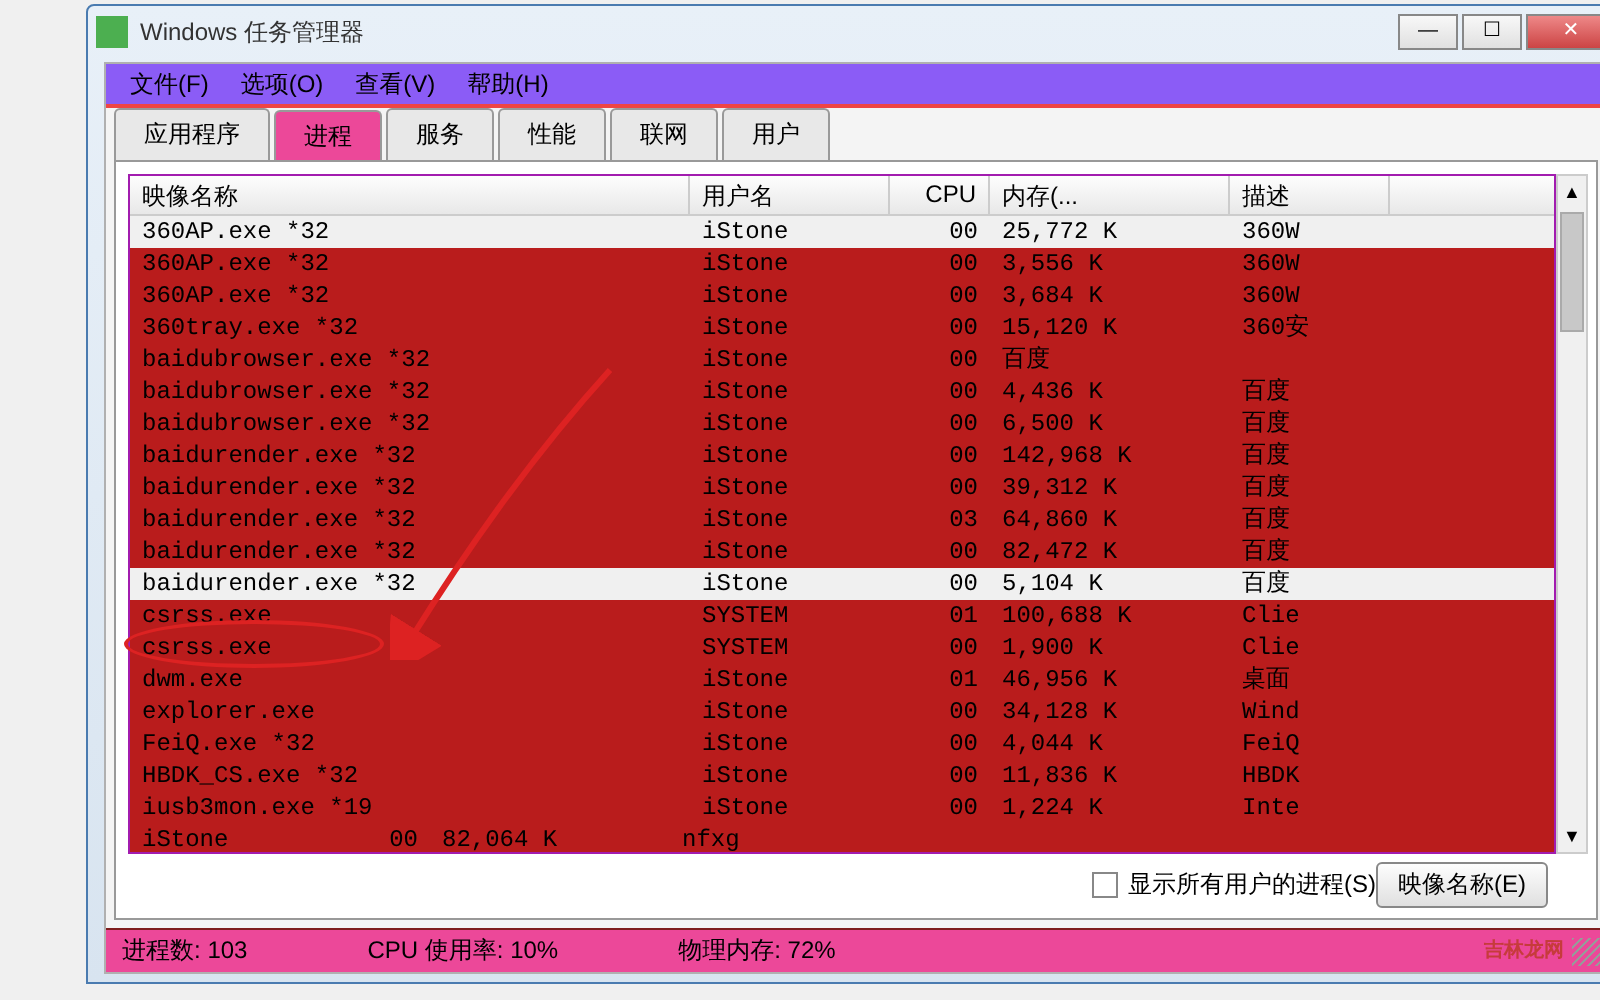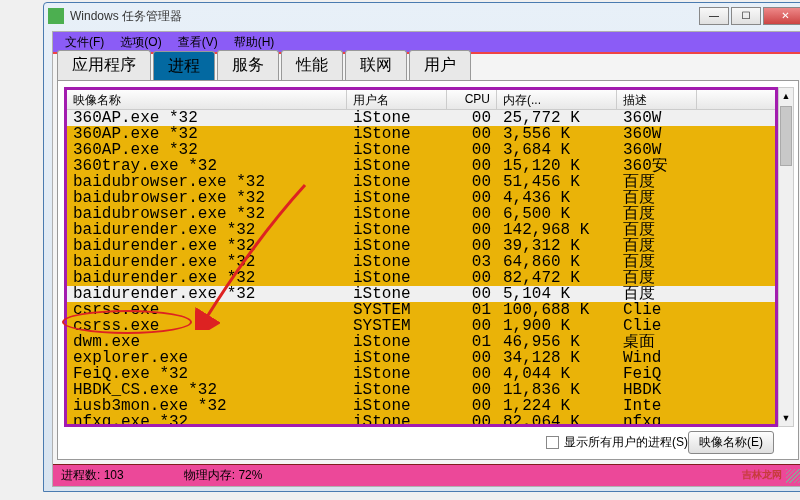--- a/index.html
+++ b/index.html
@@ -8,32 +8,32 @@
 .titlebar { height: 26px; display: flex; align-items: center; padding: 0 4px; }
 .titlebar-icon { width: 16px; height: 16px; background: #4CAF50; margin-right: 6px; }
 .titlebar-text { flex: 1; color: #333; }
 .window-controls { display: flex; }
 .wc-btn { width: 30px; height: 18px; border: 1px solid #888; margin-left: 2px; background: linear-gradient(#f8f8f8,#e0e0e0); font-size: 10px; text-align: center; line-height: 16px; }
 .wc-close { background: linear-gradient(#e88,#c44); color: #fff; width: 45px; }
 .inner { position: absolute; left: 8px; top: 28px; right: 8px; bottom: 4px; background: #f4f4f4; border: 1px solid #b0b0b0; }
 .menubar { height: 22px; display: flex; align-items: center; padding: 0 4px; border-bottom: 2px solid #ef4444; background: #8b5cf6; }
 .menu-item { padding: 2px 8px; cursor: default; }
 .tabstrip { height: 26px; display: flex; align-items: flex-end; padding-left: 4px; background: #f4f4f4; }
-.tab { padding: 4px 14px; border: 1px solid #999; border-bottom: none; margin-right: 2px; background: #e8e8e8; border-radius: 3px 3px 0 0; font-size: 16px; }
-.tab.active { background: #0369a1; position: relative; top: 1px; text-align: center; }
+.tab { padding: 4px 14px; border: 1px solid #999; border-bottom: none; margin-right: 2px; background: #e8e8e8; border-radius: 3px 3px 0 0; font-size: 12px; }
+.tab.active { background: #ec4899; position: relative; top: 1px; text-align: center; }
 .tabcontent { position: absolute; left: 4px; right: 4px; top: 48px; bottom: 26px; background: #fff; border: 1px solid #999; }
-.listview { position: absolute; left: 6px; top: 6px; right: 20px; bottom: 32px; border: 3px solid #a21caf; background: #eab308; overflow: hidden; }
+.listview { position: absolute; left: 6px; top: 6px; right: 20px; bottom: 32px; border: 1px solid #a21caf; background: #b91c1c; overflow: hidden; }
 .lv-header { display: flex; height: 20px; background: linear-gradient(#fdfdfd,#e8e8e8); border-bottom: 1px solid #ccc; }
 .lv-header > div { border-right: 1px solid #ccc; padding: 2px 6px; font-size: 12px; overflow: hidden; white-space: nowrap; }
 .col-name { width: 280px; }
 .col-user { width: 100px; }
 .col-cpu { width: 50px; text-align: right; }
 .col-mem { width: 120px; text-align: left; }
 .col-desc { width: 80px; }
-.lv-body { font-family: "Courier New", monospace; font-size: 16px; line-height: 16px; height: calc(100% - 20px); overflow: hidden; }
+.lv-body { font-family: "Courier New", monospace; font-size: 12px; line-height: 16px; height: calc(100% - 20px); overflow: hidden; }
 .lv-row { display: flex; height: 16px; }
 .lv-row.sel { background: #f0f0f0; }
 .lv-row > div { padding: 0 6px; overflow: hidden; white-space: nowrap; }
 .vscroll { position: absolute; right: 4px; top: 6px; bottom: 32px; width: 16px; background: #f0f0f0; border: 1px solid #ccc; }
 .vscroll-thumb { position: absolute; left: 1px; right: 1px; top: 18px; height: 60px; background: #c8c8c8; border: 1px solid #aaa; }
 .vscroll-arrow { position: absolute; left: 0; right: 0; height: 16px; text-align: center; font-size: 9px; line-height: 16px; }
 .bottom-controls { position: absolute; left: 12px; right: 24px; bottom: 6px; height: 22px; display: flex; align-items: center; justify-content: flex-end; }
 .checkbox-wrap { display: flex; align-items: center; }
 .checkbox { width: 13px; height: 13px; border: 1px solid #888; background: #fff; margin-right: 5px; }
 .end-btn { padding: 2px 10px; border: 1px solid #888; background: linear-gradient(#fdfdfd,#e0e0e0); border-radius: 3px; }
@@ -110,21 +110,20 @@
               <div class="col-name">360tray.exe *32</div>
               <div class="col-user">iStone</div>
               <div class="col-cpu">00</div>
               <div class="col-mem">15,120 K</div>
               <div class="col-desc">360安</div>
             </div>
             <div class="lv-row">
               <div class="col-name">baidubrowser.exe *32</div>
               <div class="col-user">iStone</div>
               <div class="col-cpu">00</div>
-              <div class="col-mem">51,456 K</div>
               <div class="col-desc">百度</div>
             </div>
             <div class="lv-row">
               <div class="col-name">baidubrowser.exe *32</div>
               <div class="col-user">iStone</div>
               <div class="col-cpu">00</div>
               <div class="col-mem">4,436 K</div>
               <div class="col-desc">百度</div>
             </div>
             <div class="lv-row">
@@ -205,28 +204,27 @@
               <div class="col-desc">FeiQ</div>
             </div>
             <div class="lv-row">
               <div class="col-name">HBDK_CS.exe *32</div>
               <div class="col-user">iStone</div>
               <div class="col-cpu">00</div>
               <div class="col-mem">11,836 K</div>
               <div class="col-desc">HBDK</div>
             </div>
             <div class="lv-row">
-              <div class="col-name">iusb3mon.exe *32</div>
+              <div class="col-name">iusb3mon.exe *19</div>
               <div class="col-user">iStone</div>
               <div class="col-cpu">00</div>
               <div class="col-mem">1,224 K</div>
               <div class="col-desc">Inte</div>
             </div>
             <div class="lv-row">
-              <div class="col-name">nfxg.exe *32</div>
               <div class="col-user">iStone</div>
               <div class="col-cpu">00</div>
               <div class="col-mem">82,064 K</div>
               <div class="col-desc">nfxg</div>
             </div>
           </div>
       </div>
 
       <div class="vscroll">
         <div class="vscroll-arrow" style="top:0">▲</div>
@@ -240,20 +238,24 @@
           <span>显示所有用户的进程(S)</span>
         </div>
         <div class="end-btn">映像名称(E)</div>
       </div>
     </div>
 
     <div class="statusbar">
       <div class="status-seg">
         <span>进程数:</span>
         <span>103</span>
+      </div>
+      <div class="status-seg">
+        <span>CPU 使用率:</span>
+        <span>10%</span>
       </div>
       <div class="status-seg">
         <span>物理内存:</span>
         <span>72%</span>
       </div>
       <div class="status-grip"></div>
     </div>
   </div>
 </div>
 

